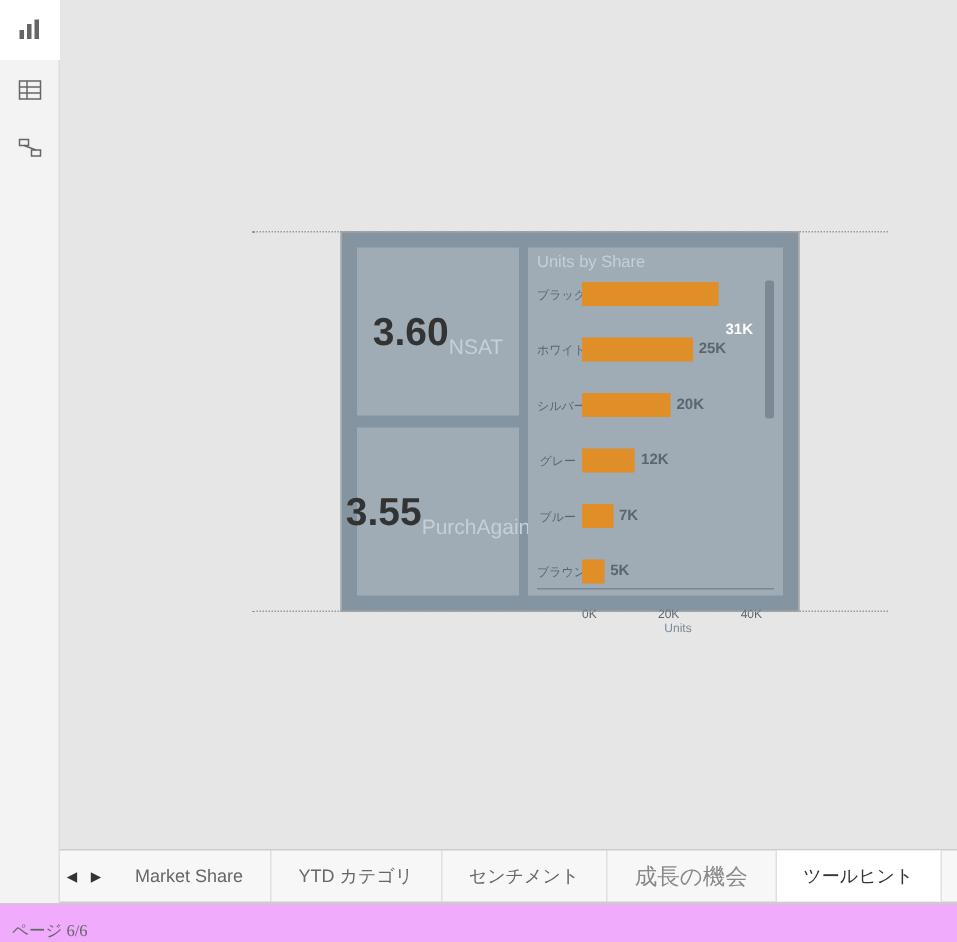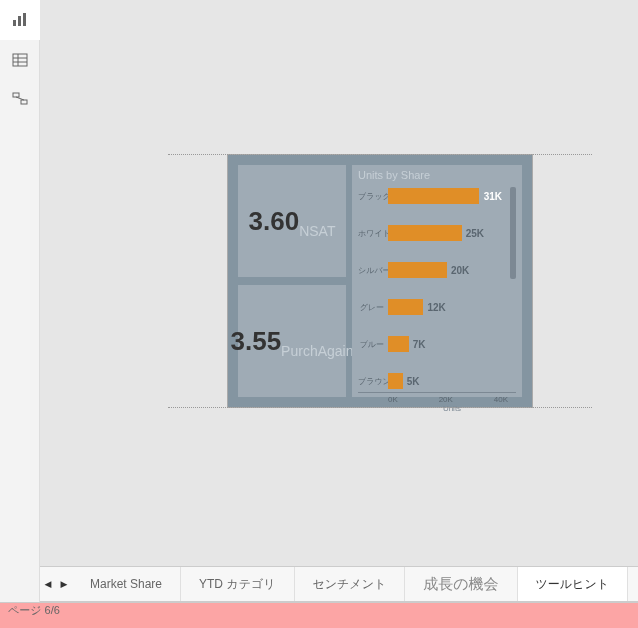--- a/index.html
+++ b/index.html
@@ -90,28 +90,28 @@
   }
   .bar-track { flex:1; position: relative; height: 16px; }
   .bar-fill {
     position: absolute; top: 0; left: 0; height: 100%;
     background: #e08e27;
   }
   .bar-val {
     position: absolute; font-size: 10px; font-weight: 600;
     top: 50%; transform: translateY(-50%);
   }
-  .bar-val.inside { color: #fff; right: 4px; }
+  .bar-val.inside { color: #fff; right: 4px; margin-top: 24px; }
   .bar-val.outside { color: #5a6670; left: calc(var(--w) + 4px); }
   .axis {
     display: flex; justify-content: space-between;
     font-size: 8px; color: #5a6670;
     padding-left: 30px; padding-right: 8px;
     border-top: 1px solid #7c8893;
-    padding-top: 2px;
+    padding-top: 12px;
   }
   .axis-label {
     text-align: center; font-size: 8px; color: #7c8893;
     padding-left: 30px;
   }
   .scroll-ind {
     width: 6px; margin-left: 4px;
     background: #7c8893;
     height: 92px; align-self: flex-start; margin-top: 2px;
     border-radius: 2px;
@@ -132,24 +132,24 @@
     padding: 0 18px; display:flex; align-items:center;
     font-size: 12px; color: #666;
     border-right: 1px solid #e0e0e0;
     white-space: nowrap;
   }
   .tab.active { background: #fff; color: #333; }
   .tab.large { font-size: 15px; color: #888; }
   .status {
     position: absolute; left: 0; bottom: 0;
     height: 26px; width: 100%;
-    background: #fca5a5;
+    background: #f0abfc;
     border-top: 1px solid #ccc;
     font-size: 11px; color: #666;
-    display:flex; align-items:flex-start; padding-left: 8px;
+    display:flex; align-items:flex-end; padding-left: 8px; font-family: Liberation Serif, serif;
   }
 </style>
 </head>
 <body>
 
 <div class="top-indicator"></div>
 
 <div class="sidebar">
   <div class="sidebar-item active">
     <svg width="16" height="16" viewBox="0 0 16 16">

